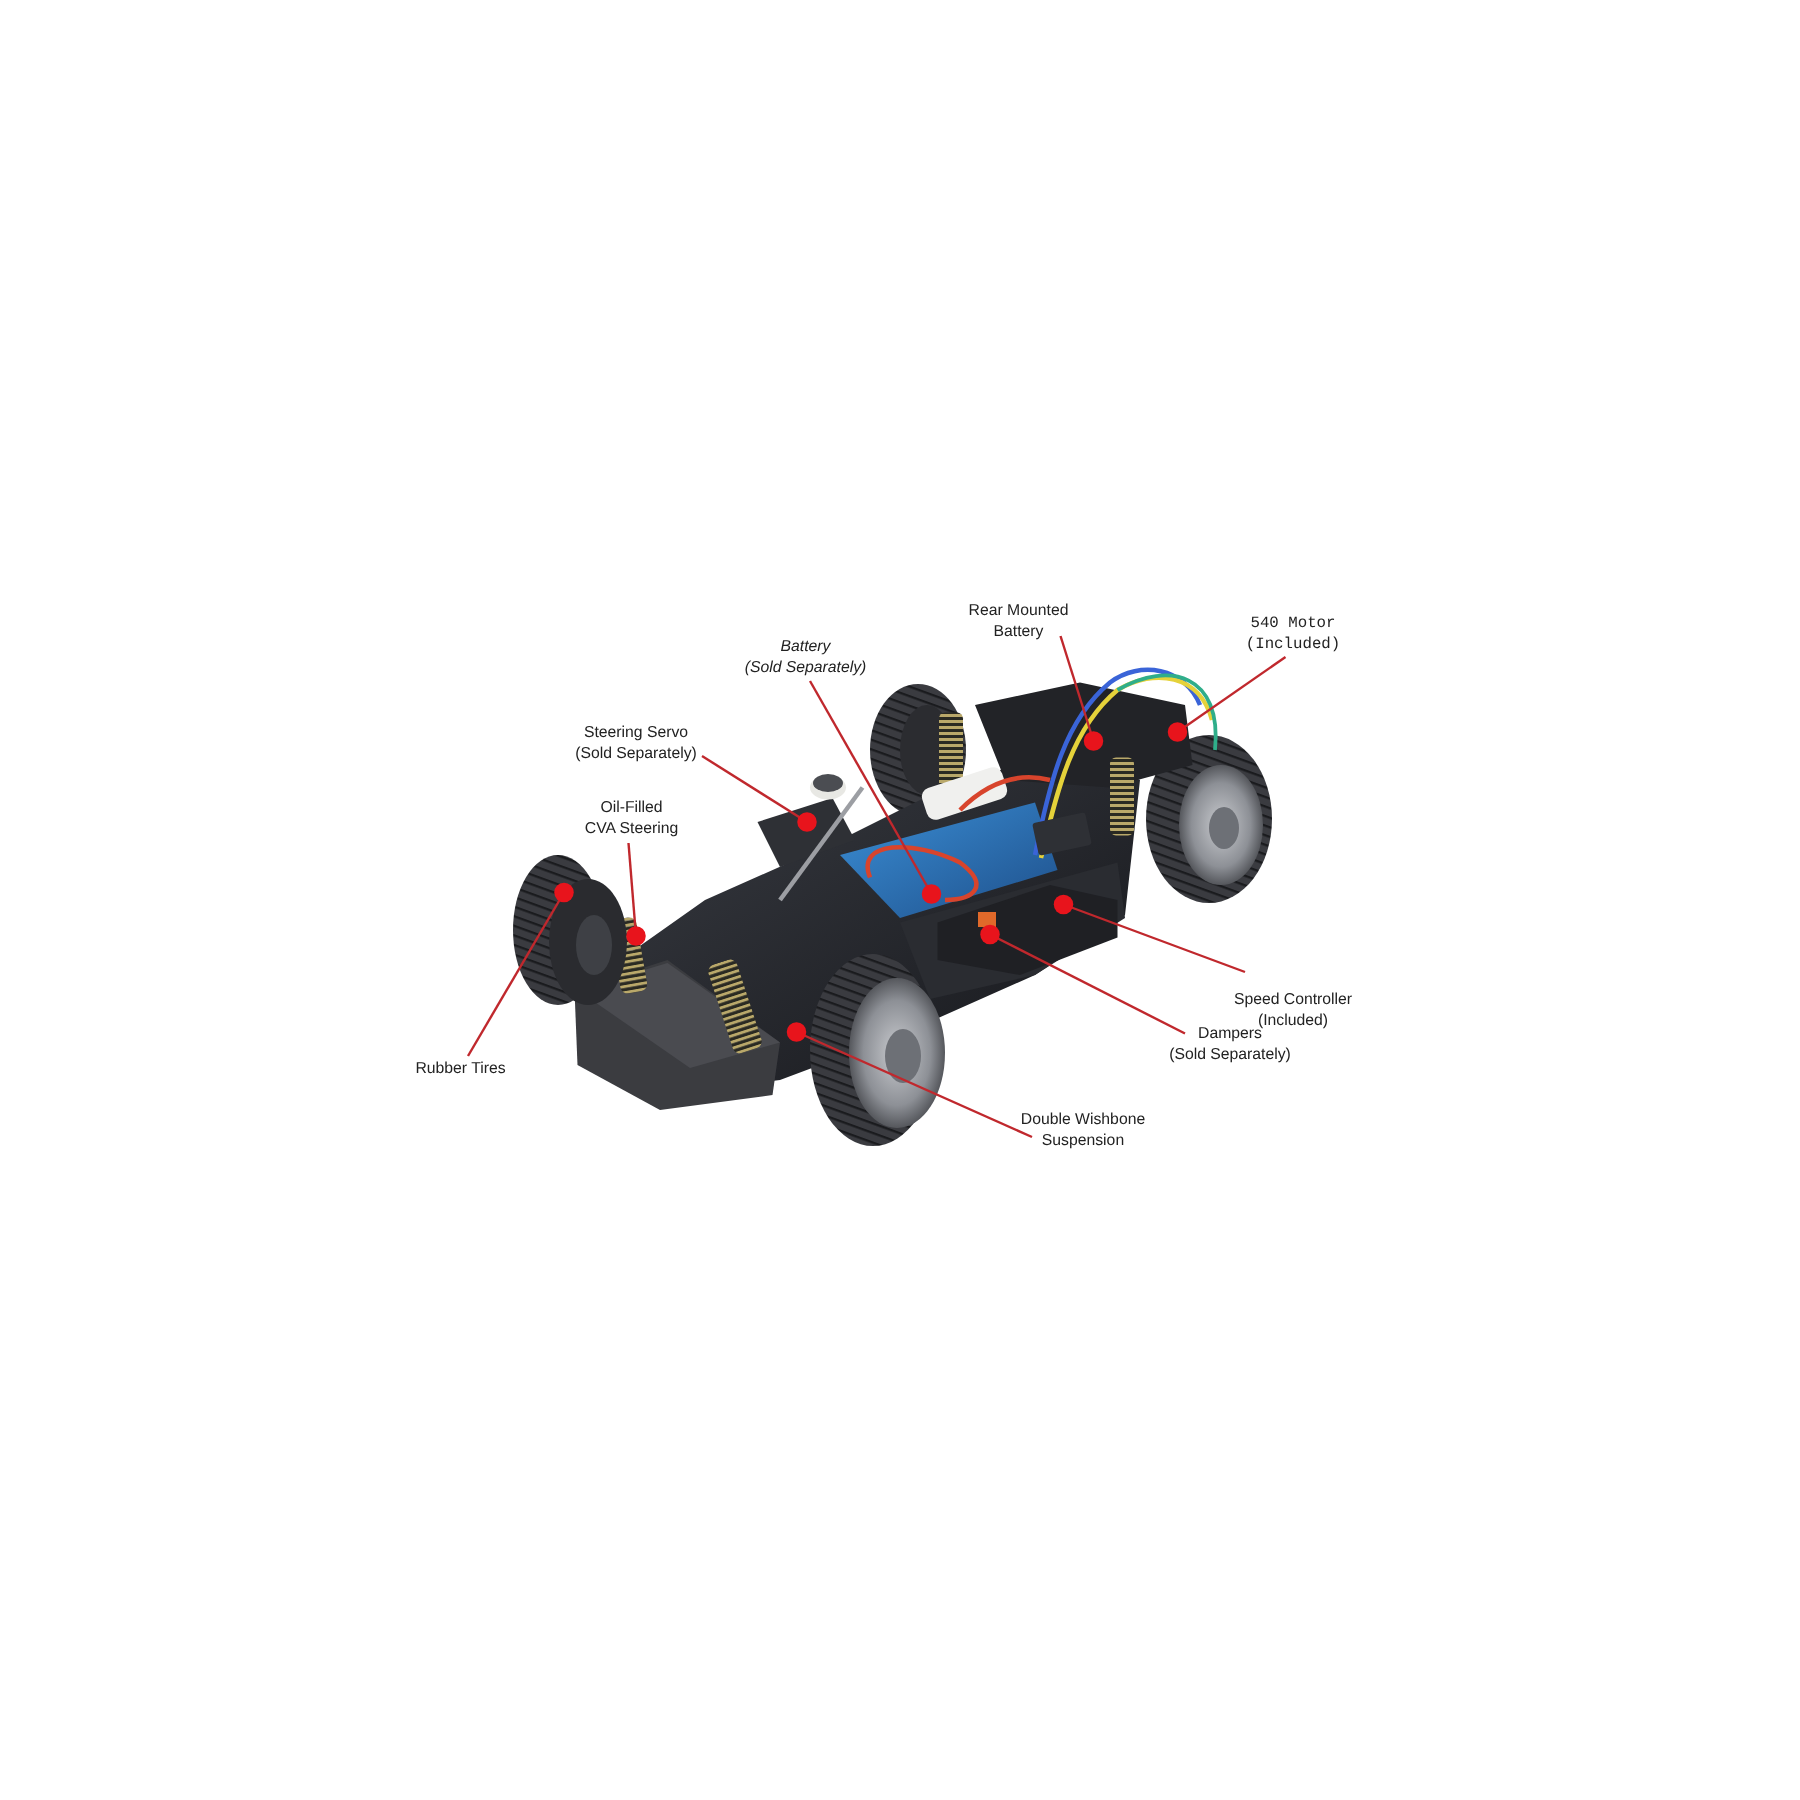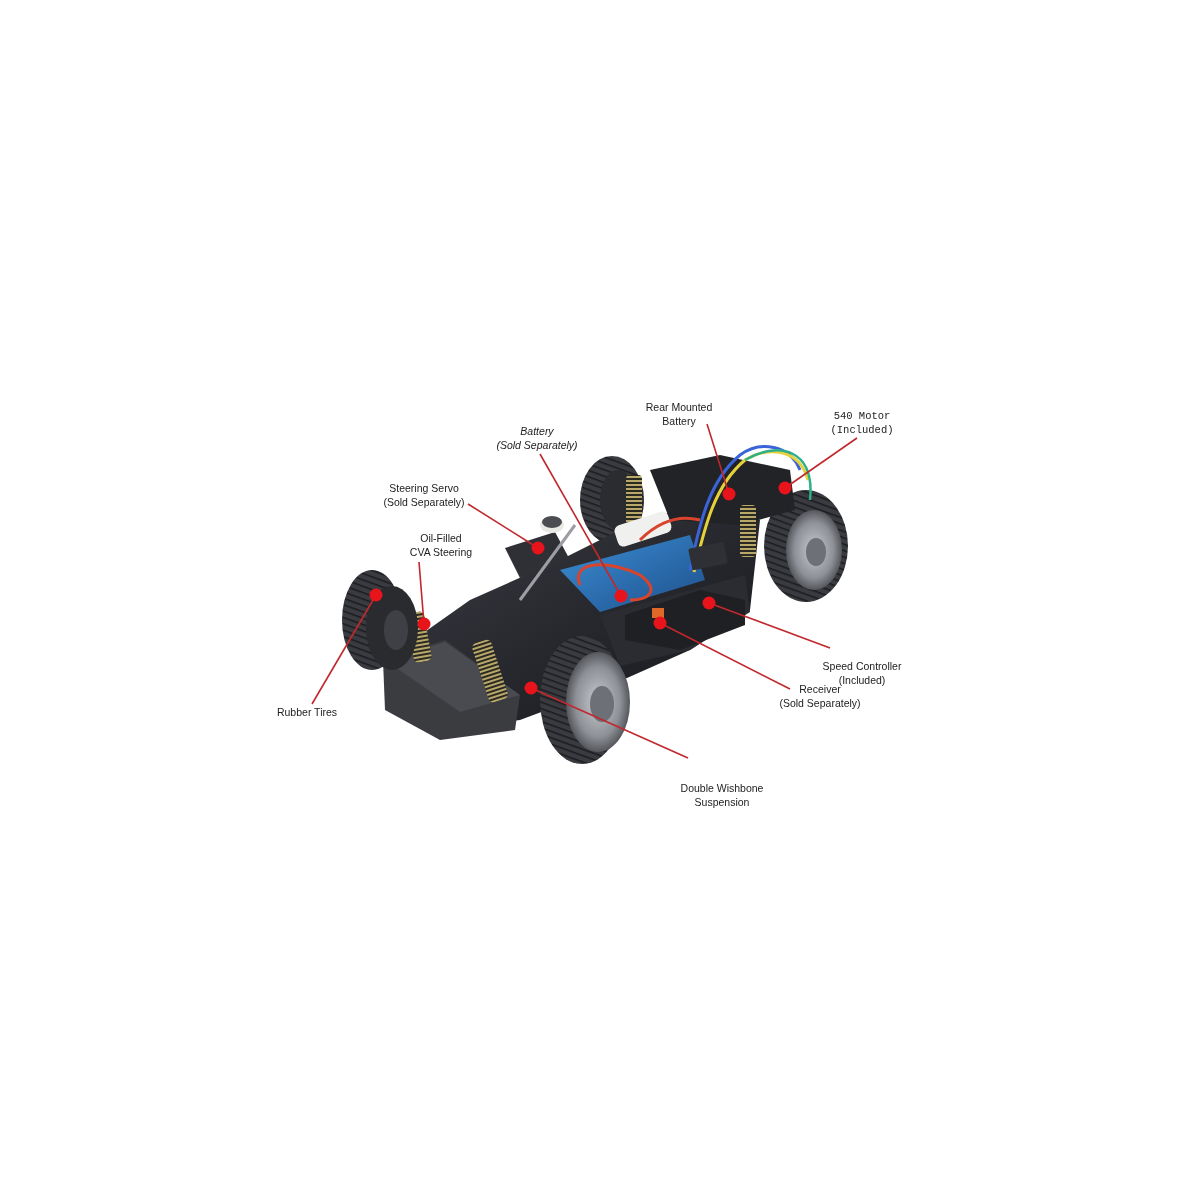--- a/index.html
+++ b/index.html
@@ -131,40 +131,40 @@
   </svg>
 
   <div class="label" id="lbl-0" style="left: 537px; top: 424px; font-style: italic;">
     <span>Battery</span>
     <span>(Sold Separately)</span>
   </div>
   <div class="label" id="lbl-1" style="left: 424px; top: 481px;">
     <span>Steering Servo</span>
     <span>(Sold Separately)</span>
   </div>
-  <div class="label" id="lbl-2" style="left: 421px; top: 531px; margin-left: 20px;">
+  <div class="label" id="lbl-2" style="left: 421px; top: 531px;">
     <span>Oil-Filled</span>
     <span>CVA Steering</span>
   </div>
   <div class="label" id="lbl-3" style="left: 679px; top: 400px;">
     <span>Rear Mounted</span>
     <span>Battery</span>
   </div>
   <div class="label" id="lbl-4" style="left: 862px; top: 409px; font-family: Liberation Mono, monospace;">
     <span>540 Motor</span>
     <span>(Included)</span>
   </div>
   <div class="label" id="lbl-5" style="left: 862px; top: 659px;">
     <span>Speed Controller</span>
     <span>(Included)</span>
   </div>
   <div class="label" id="lbl-6" style="left: 820px; top: 682px;">
-    <span>Receiver</span>
+    <span>Dampers</span>
     <span>(Sold Separately)</span>
   </div>
-  <div class="label" id="lbl-7" style="left: 722px; top: 781px;">
+  <div class="label" id="lbl-7" style="left: 722px; top: 739px;">
     <span>Double Wishbone</span>
     <span>Suspension</span>
   </div>
   <div class="label" id="lbl-8" style="left: 307px; top: 705px;">
     <span>Rubber Tires</span>
   </div>
 </div>
 
 </body></html>

